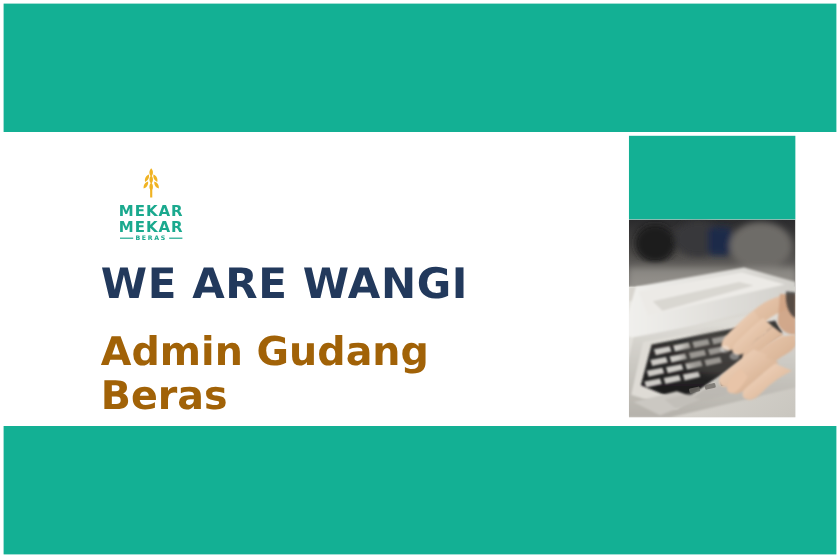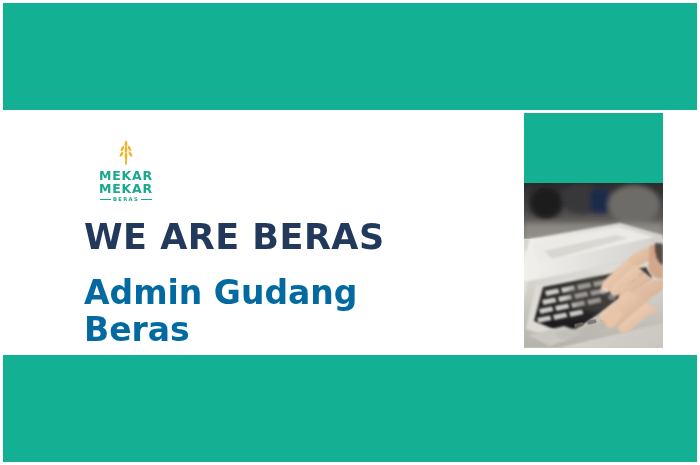--- a/index.html
+++ b/index.html
@@ -110,21 +110,21 @@
     line-height: 1;
     white-space: nowrap;
   }
 
   
   .jobtitle {
     margin-top: 20px;
     font-family: "DejaVu Sans", sans-serif;
     font-weight: bold;
     font-size: 33px;
-    color: #0369a1;
+    color: #a16207;
     line-height: 1.12;
     max-width: 320px;
   }
 
   
   .panel {
     position: absolute;
     left: 524px;
     top: 113px;
     width: 139px;
@@ -180,21 +180,21 @@
             <path d="M14.1 18.5h1.8v8.0h-1.8z"></path>
           </g>
         </svg>
         <div class="logo-wordmark">
           <span class="logo-line">MEKAR</span>
           <span class="logo-line">MEKAR</span>
           <span class="logo-sub"><span class="rule"></span><span>BERAS</span><span class="rule"></span></span>
         </div>
       </div>
 
-      <div class="headline">WE ARE BERAS</div>
+      <div class="headline">WE ARE WANGI</div>
 
       <div class="jobtitle">Admin Gudang Beras</div>
 
     </div>
 
   </div>
 
   <div class="panel">
     <div class="panel-teal"></div>
     <div class="panel-photo">

